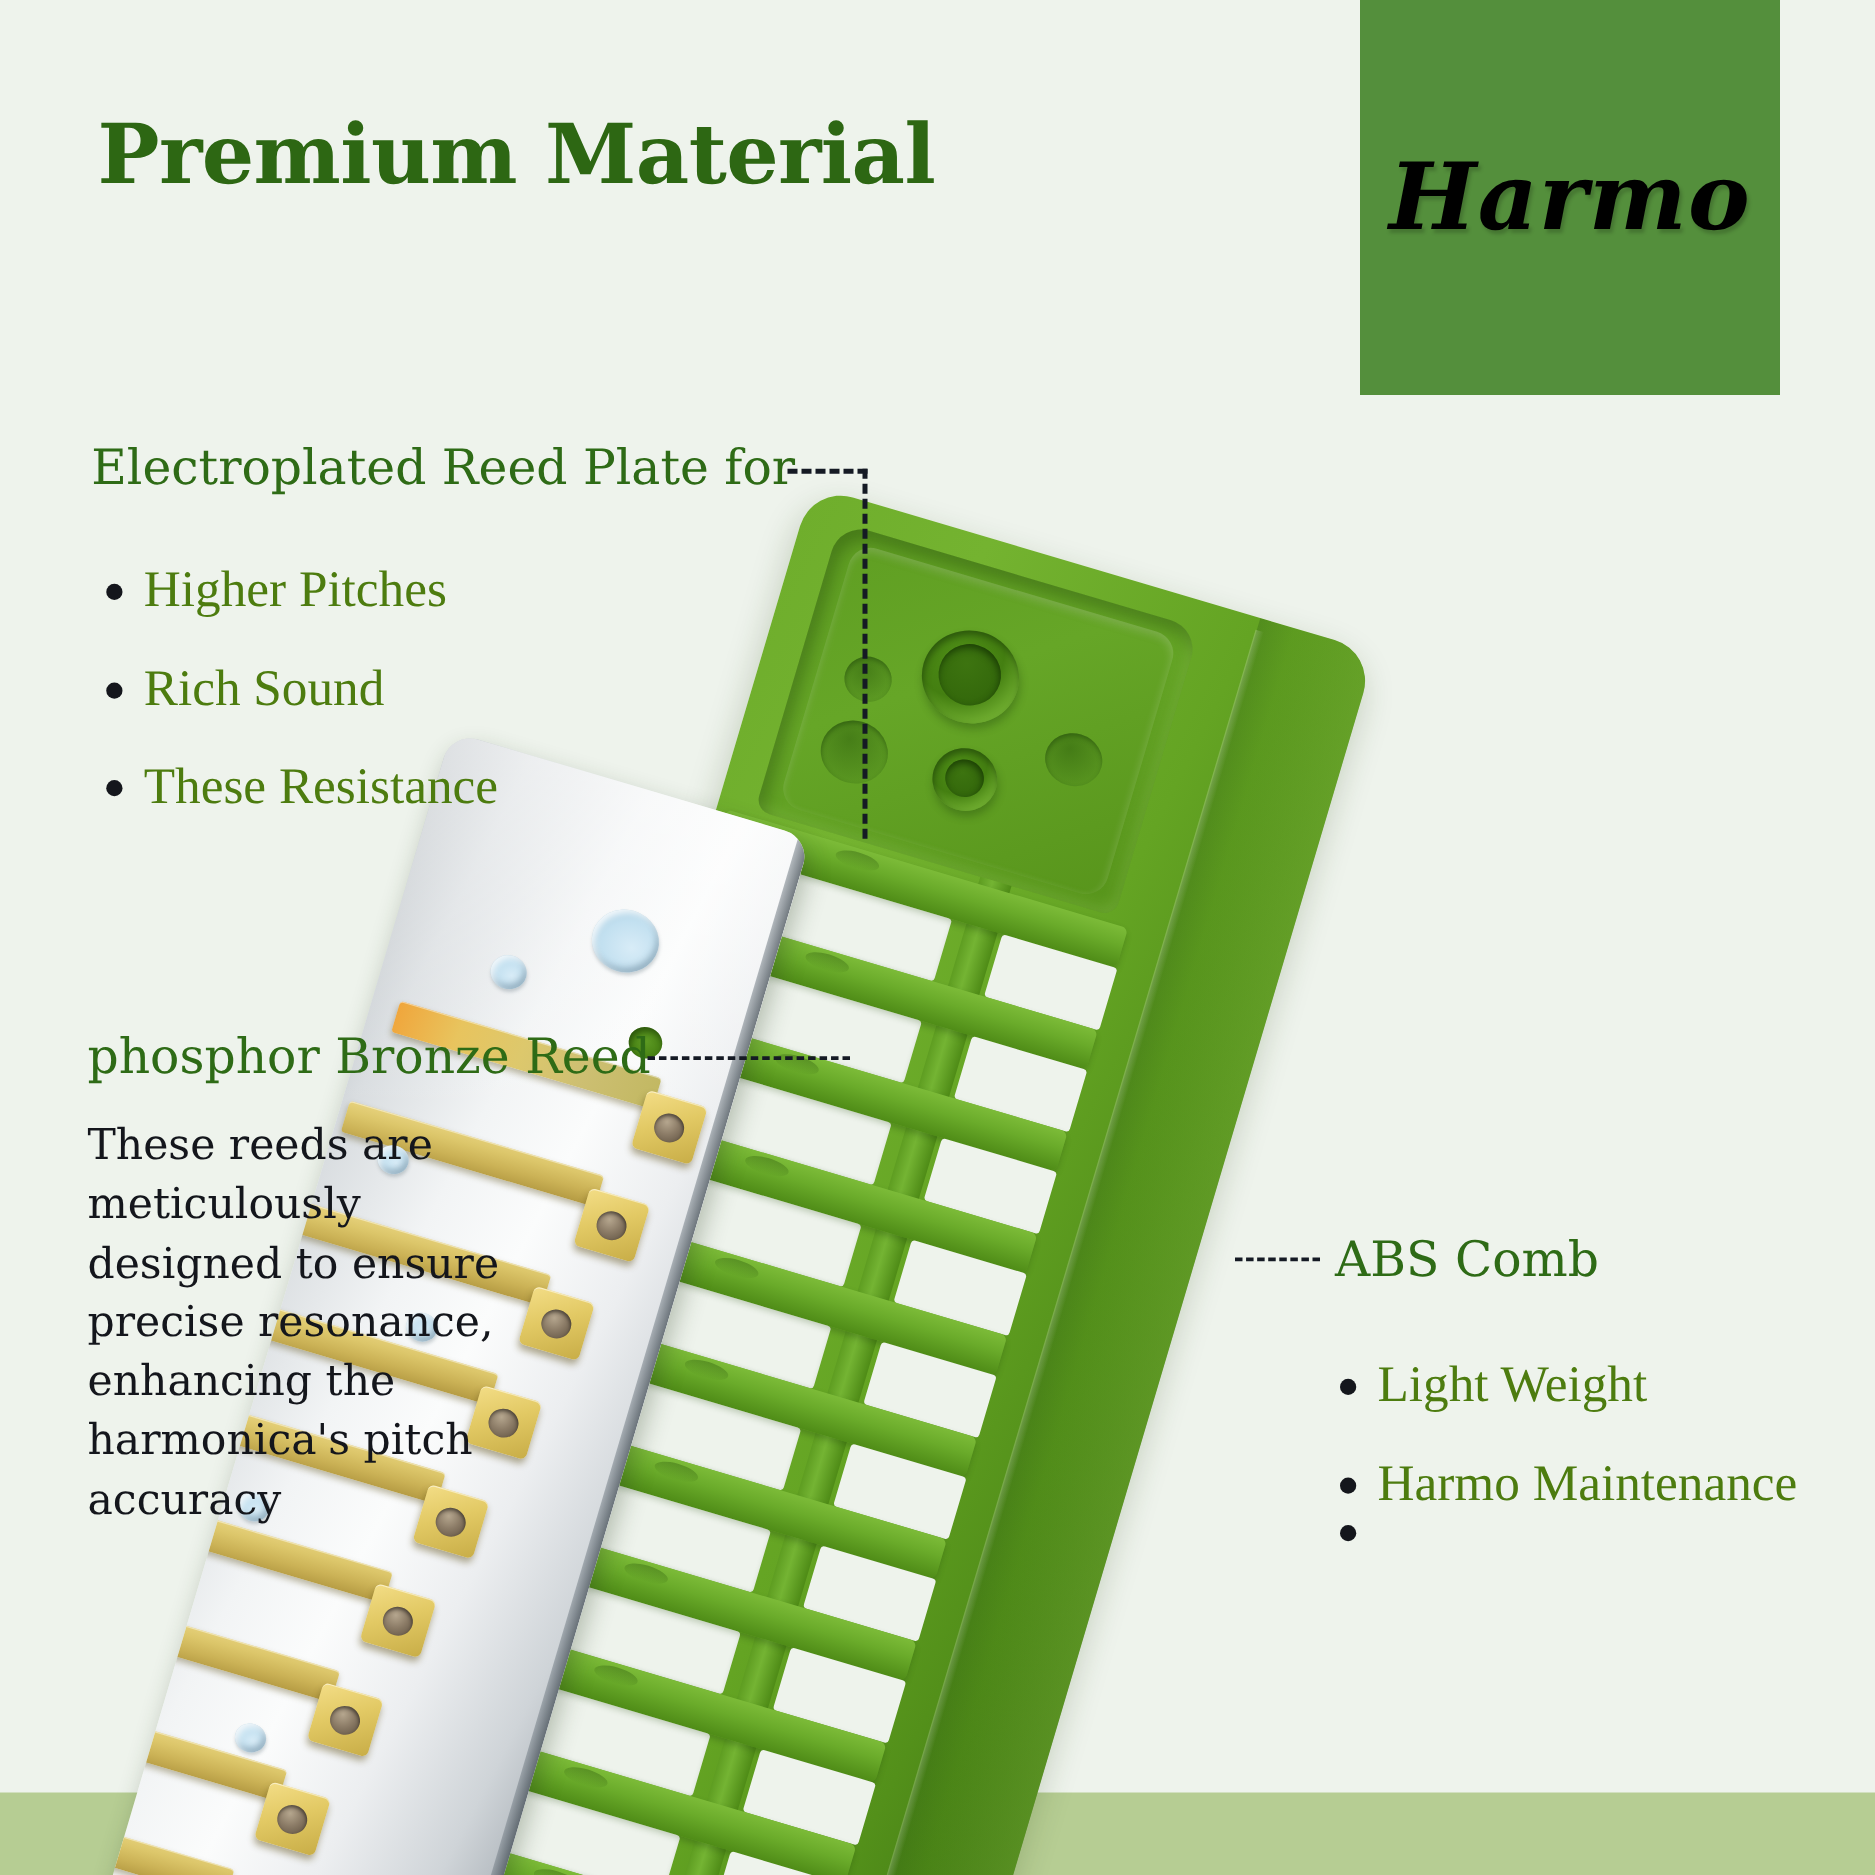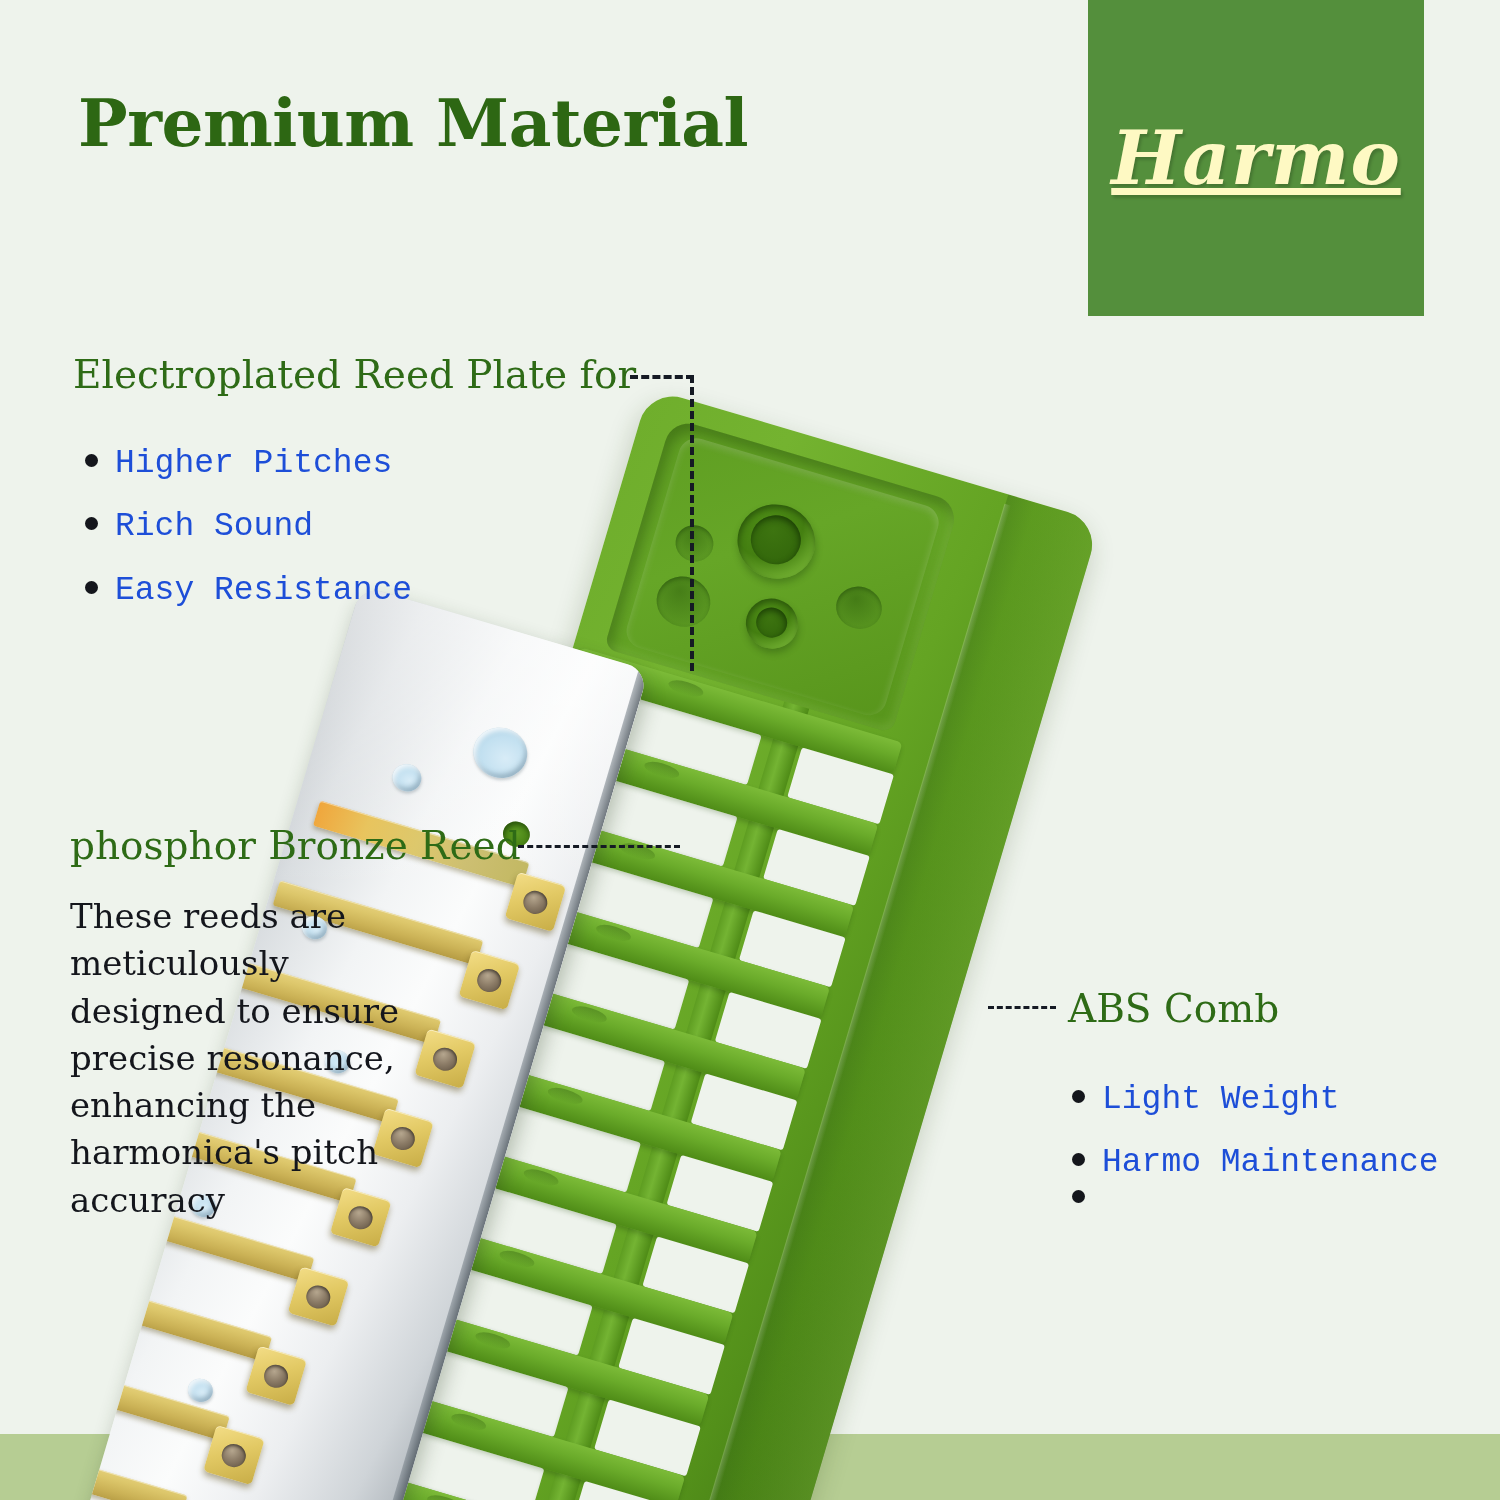--- a/index.html
+++ b/index.html
@@ -21,40 +21,39 @@
     font-weight:bold;font-size:66px;letter-spacing:-0.5px;
     color:#2d6713;white-space:nowrap;z-index:40;
   }
   .logo-box{
     position:absolute;left:1088px;top:0px;width:336px;height:316px;
     background:#548f3c;z-index:40;
   }
   .logo-text{
     position:absolute;left:0;top:0;width:100%;height:100%;
     display:flex;align-items:center;justify-content:center;
-    color:#fef9c3;font-family:"DejaVu Serif", serif;
+    color:#000000;font-family:"DejaVu Serif", serif;
     font-style:italic;font-weight:bold;font-size:74px;
     letter-spacing:1px;
     text-shadow:2px 3px 3px rgba(0,0,0,.18);
-    text-decoration:underline;
   }
 
   
   .callout-head{
     position:absolute;font-family:"DejaVu Serif", serif;
     font-size:39px;color:#2e6b16;white-space:nowrap;z-index:40;
   }
   .bullets{position:absolute;z-index:40;}
   .bullet-row{display:flex;align-items:baseline;white-space:nowrap;}
   .bullet-dot{
     width:13px;height:13px;border-radius:50%;background:#14161c;
     display:inline-block;margin-right:17px;flex:none;position:relative;top:-5px;
   }
   .bullet-label{
-    font-family:Liberation Mono, monospace;font-size:33px;color:#1d4ed8;
+    font-family:Liberation Serif, serif;font-size:41px;color:#4d7c0f;
     line-height:1.92;
   }
   .para{
     position:absolute;z-index:40;
     font-family:"DejaVu Serif", serif;font-size:34px;color:#14161c;
     line-height:1.39;width:345px;
   }
   .dash-h{
     position:absolute;height:0;border-top:4px dashed #151a24;z-index:45;
   }
@@ -329,21 +328,21 @@
     <div class="bullet-row">
       <span class="bullet-dot"></span>
       <span class="bullet-label">Higher Pitches</span>
     </div>
     <div class="bullet-row">
       <span class="bullet-dot"></span>
       <span class="bullet-label">Rich Sound</span>
     </div>
     <div class="bullet-row">
       <span class="bullet-dot"></span>
-      <span class="bullet-label">Easy Resistance</span>
+      <span class="bullet-label">These Resistance</span>
     </div>
   </div>
 
   <div class="callout-head" style="left:70px;top:823px;">phosphor Bronze Reed</div>
   <div class="dash-h dash-thin" style="left:518px;top:845px;width:162px;"></div>
 
   <div class="para" style="left:70px;top:893px;">These reeds are meticulously designed to ensure precise resonance, enhancing the harmonica's pitch accuracy</div>
 
   <div class="dash-h dash-thin" style="left:988px;top:1006px;width:68px;"></div>
   <div class="callout-head" style="left:1068px;top:986px;">ABS Comb</div>

